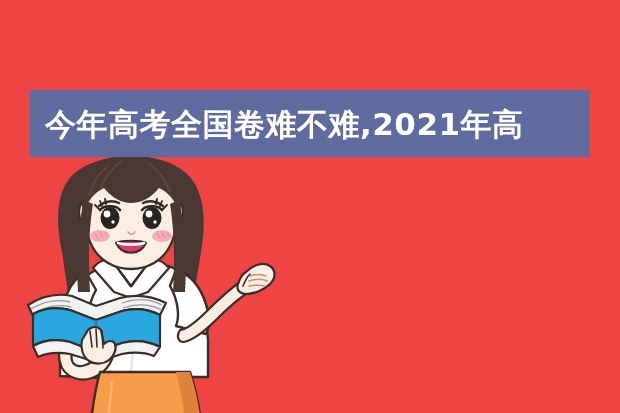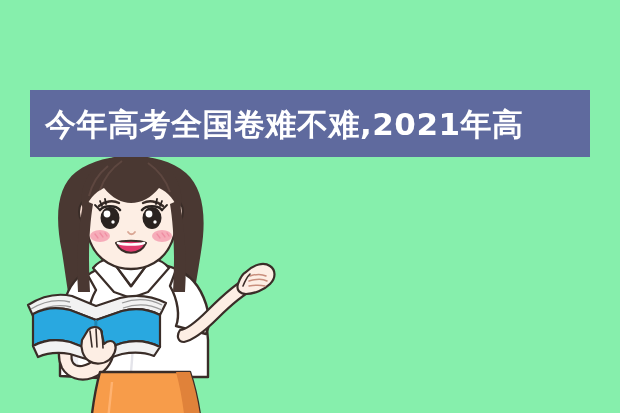--- a/index.html
+++ b/index.html
@@ -11,21 +11,21 @@
     width: 620px;
     height: 413px;
     overflow: hidden;
     font-family: "Liberation Sans", sans-serif;
   }
 
   #cover {
     position: relative;
     width: 620px;
     height: 413px;
-    background: #86efac;
+    background: #ef4444;
     overflow: hidden;
   }
 
   
   #title-banner {
     position: absolute;
     left: 30px;
     top: 90px;
     width: 560px;
     height: 67px;

